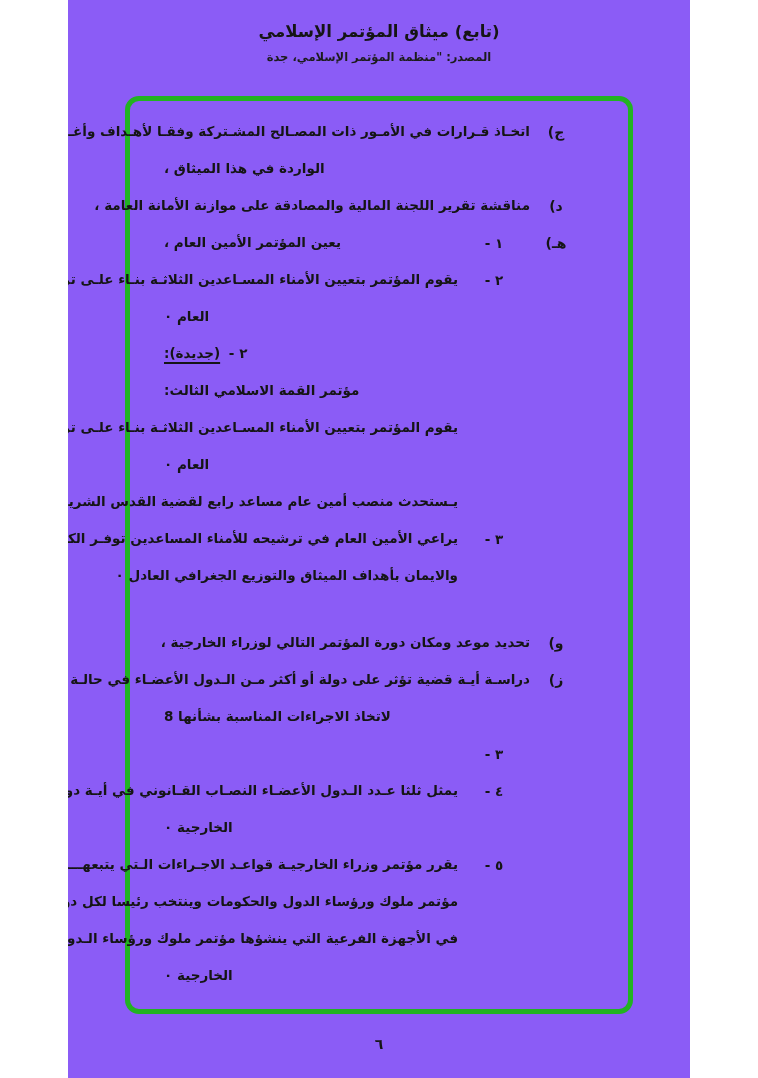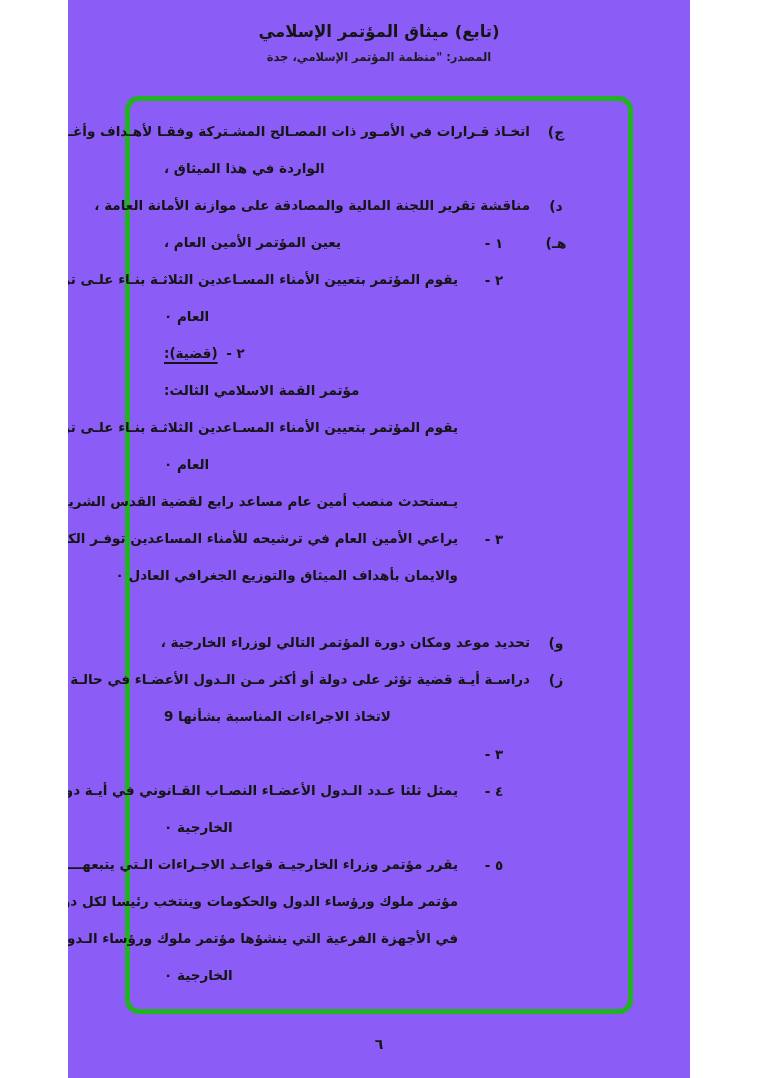--- a/index.html
+++ b/index.html
@@ -82,21 +82,21 @@
         <div class="cell numc">٢ -</div>
         <div class="cell textc fill">يقوم المؤتمر بتعيين الأمناء المسـاعدين الثلاثـة بنـاء علـى ترشـيح الأمـين</div>
       </div>
       <div class="row">
         <div class="cell marker"></div>
         <div class="cell numc"></div>
         <div class="cell textc">العام ٠</div>
       </div>
       <div class="row">
         <div class="cell marker"></div>
-        <div class="cell textc"><span class="new-prefix">٢ - </span><span class="u">(قضية):</span></div>
+        <div class="cell textc"><span class="new-prefix">٢ - </span><span class="u">(جديدة):</span></div>
       </div>
       <div class="row">
         <div class="cell marker"></div>
         <div class="cell numc"></div>
         <div class="cell textc">مؤتمر القمة الاسلامي الثالث:</div>
       </div>
       <div class="row">
         <div class="cell marker"></div>
         <div class="cell numc"></div>
         <div class="cell textc fill">يقوم المؤتمر بتعيين الأمناء المسـاعدين الثلاثـة بنـاء علـى ترشـيح الأمـين</div>
@@ -125,21 +125,21 @@
       <div class="row">
         <div class="cell marker">و)</div>
         <div class="cell textc">تحديد موعد ومكان دورة المؤتمر التالي لوزراء الخارجية ،</div>
       </div>
       <div class="row">
         <div class="cell marker">ز)</div>
         <div class="cell textc fill">دراسـة أيـة قضية تؤثر على دولة أو أكثر مـن الـدول الأعضـاء في حالـة طلـب ذلـك</div>
       </div>
       <div class="row">
         <div class="cell marker"></div>
-        <div class="cell textc">لاتخاذ الاجراءات المناسبة بشأنها 9</div>
+        <div class="cell textc">لاتخاذ الاجراءات المناسبة بشأنها 8</div>
       </div>
       <div class="row">
         <div class="cell marker"></div>
         <div class="cell numc">٣ -</div>
       </div>
       <div class="row">
         <div class="cell marker"></div>
         <div class="cell numc">٤ -</div>
         <div class="cell textc fill">يمثل ثلثا عـدد الـدول الأعضـاء النصـاب القـانوني في أيـة دورة مـن جلسـات مؤتمـر وزراء</div>
       </div>

